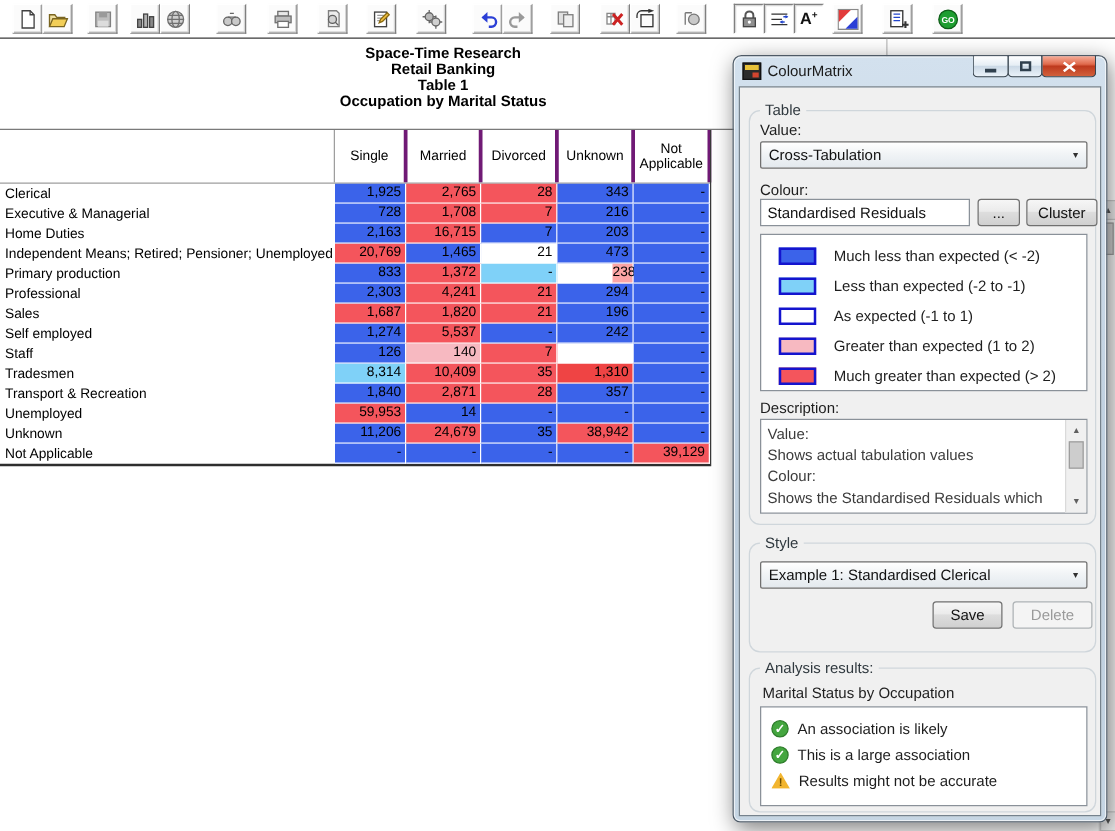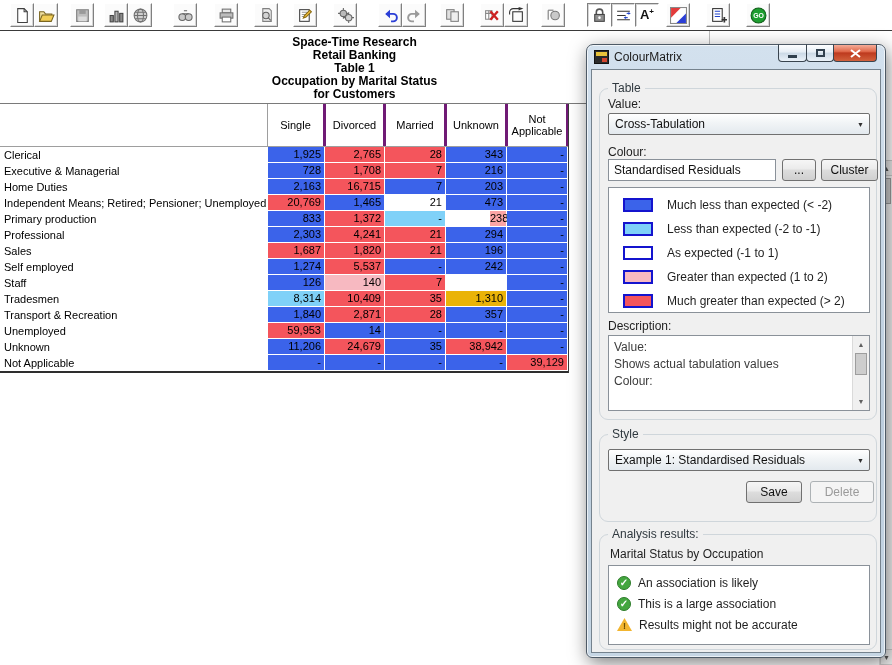--- a/index.html
+++ b/index.html
@@ -261,26 +261,25 @@
         <text x="8" y="10.6" font-size="6.5" font-weight="bold" fill="#fff" text-anchor="middle" font-family="Liberation Sans, sans-serif">GO</text>
       </svg>
     </button>
 </div>
 
 <div class="title-area">
     <div class="title-line">Space-Time Research</div>
     <div class="title-line">Retail Banking</div>
     <div class="title-line">Table 1</div>
     <div class="title-line">Occupation by Marital Status</div>
-    <div class="title-line">for Customers</div>
   </div>
 <div class="col-headers">
     <div class="col-h">Single</div>
+    <div class="col-h">Married</div>
     <div class="col-h">Divorced</div>
-    <div class="col-h">Married</div>
     <div class="col-h">Unknown</div>
     <div class="col-h">Not Applicable</div>
   </div>
 <div class="header-bottom"></div>
 <div class="table-right-line"></div>
 <div class="table-bottom-line"></div>
 <div class="row-labels">
     <div class="row-label">Clerical</div>
     <div class="row-label">Executive &amp; Managerial</div>
     <div class="row-label">Home Duties</div>
@@ -338,21 +337,21 @@
     <div class="cell" style="background: rgb(59, 99, 234);">242</div>
     <div class="cell" style="background: rgb(59, 99, 234);">-</div>
     <div class="cell" style="background: rgb(59, 99, 234);">126</div>
     <div class="cell" style="background: rgb(247, 185, 193);">140</div>
     <div class="cell" style="background: rgb(244, 85, 92);">7</div>
     <div class="cell" style="background: rgb(244, 85, 92); margin-top: 20px;">182</div>
     <div class="cell" style="background: rgb(59, 99, 234);">-</div>
     <div class="cell" style="background: rgb(127, 209, 248);">8,314</div>
     <div class="cell" style="background: rgb(244, 85, 92);">10,409</div>
     <div class="cell" style="background: rgb(244, 85, 92);">35</div>
-    <div class="cell" style="background: #eab308;">1,310</div>
+    <div class="cell" style="background: #ef4444;">1,310</div>
     <div class="cell" style="background: rgb(59, 99, 234);">-</div>
     <div class="cell" style="background: rgb(59, 99, 234);">1,840</div>
     <div class="cell" style="background: rgb(244, 85, 92);">2,871</div>
     <div class="cell" style="background: rgb(244, 85, 92);">28</div>
     <div class="cell" style="background: rgb(59, 99, 234);">357</div>
     <div class="cell" style="background: rgb(59, 99, 234);">-</div>
     <div class="cell" style="background: rgb(244, 85, 92);">59,953</div>
     <div class="cell" style="background: rgb(59, 99, 234);">14</div>
     <div class="cell" style="background: rgb(59, 99, 234);">-</div>
     <div class="cell" style="background: rgb(59, 99, 234);">-</div>
@@ -434,33 +433,34 @@
             <div class="leg-swatch" style="background: rgb(244, 85, 92); border: 2px solid rgb(20, 20, 206);"></div>
             <div class="leg-text">Much greater than expected (&gt; 2)</div>
           </div>
         </div>
       <span class="lbl" style="left:8px;top:230px">Description:</span>
       <div class="desc-box">
         <div class="desc-lines">
             <div class="desc-line">Value:</div>
             <div class="desc-line">Shows actual tabulation values</div>
             <div class="desc-line">Colour:</div>
+            <div class="desc-line">Shows the Standardised Residuals which</div>
           </div>
         <div class="mini-scroll">
           <div class="ms-btn ms-up">▲</div>
           <div class="ms-thumb"></div>
           <div class="ms-btn ms-down">▼</div>
         </div>
       </div>
     </div>
 
     <div class="groupbox g-style">
       <span class="gb-label">Style</span>
       <div class="combo" style="left:8px;top:14px;width:262px">
-        <span>Example 1: Standardised Residuals</span>
+        <span>Example 1: Standardised Clerical</span>
         <span class="arrow">▼</span>
       </div>
       <div class="btn" style="left:146px;top:46px;width:56px">
         <span>Save</span>
       </div>
       <div class="btn disabled" style="left:210px;top:46px;width:64px">
         <span>Delete</span>
       </div>
     </div>
 

